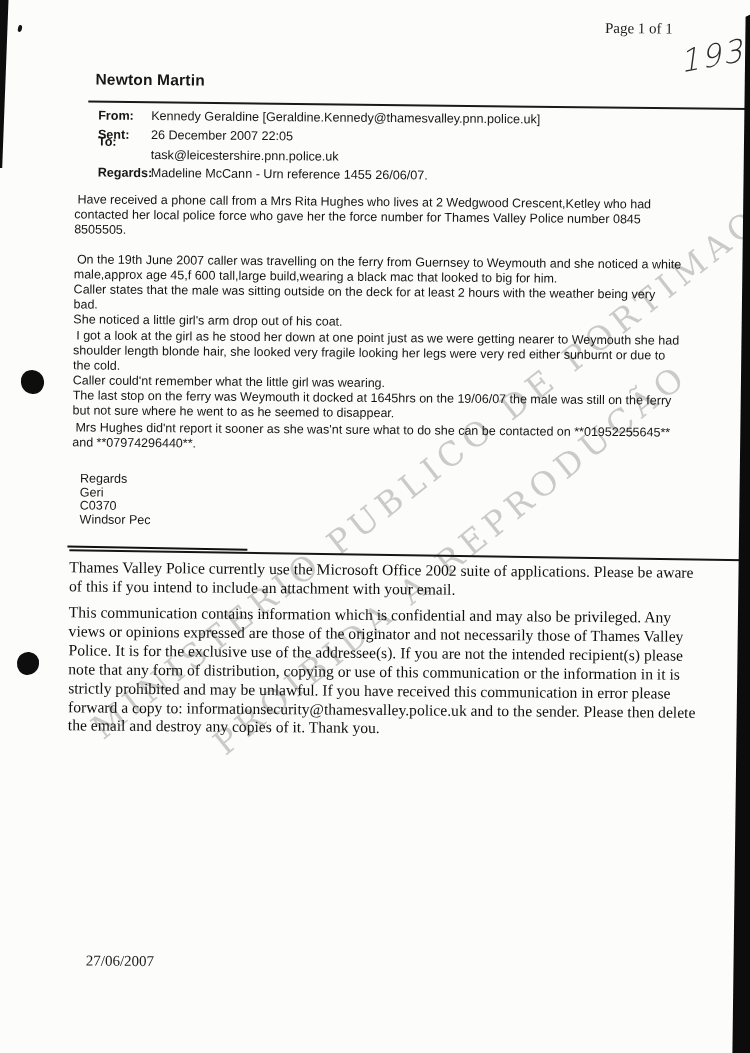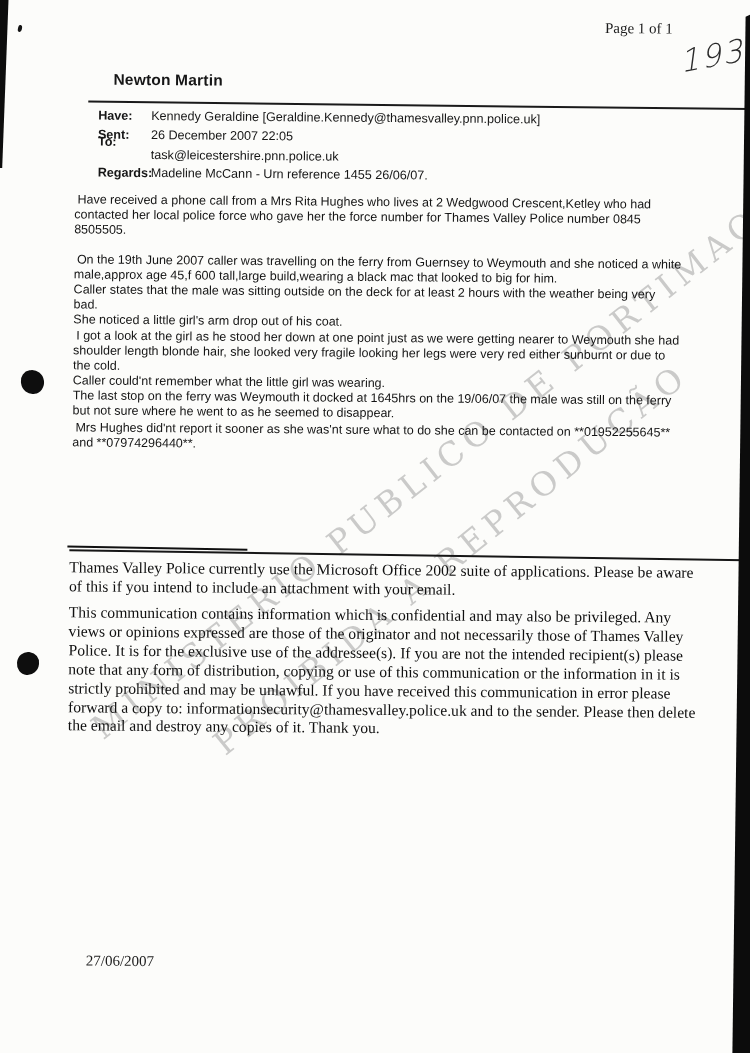--- a/index.html
+++ b/index.html
@@ -49,21 +49,21 @@
     transform-origin:375px 480px;
   }
   .abs{position:absolute;}
   .serif{font-family:"Liberation Serif",serif;}
   .page-indicator{left:601px;top:18px;font-size:15px;color:#1c1c1c;}
   .handwritten{
     left:678px;top:32px;font-size:31px;color:#2a2a2a;
     font-family:"DejaVu Sans",sans-serif;font-weight:300;
     transform:rotate(-11deg) skewX(-18deg);letter-spacing:2px;
   }
-  .recipient{left:92px;top:73px;font-size:15.5px;font-weight:bold;letter-spacing:.2px;margin-left:18px;}
+  .recipient{left:92px;top:73px;font-size:15.5px;font-weight:bold;letter-spacing:.2px;}
   .rule-head{
     left:85px;top:104px;width:662px;height:2px;background:#1a1a1a;
     transform:rotate(0.15deg);
   }
   .hdr-label{font-weight:bold;font-size:12.6px;}
   .hdr-value{font-size:12.6px;}
   .row-from  .hdr-label{left:95px;top:111px;} .row-from  .hdr-value{left:148px;top:111px;}
   .row-sent  .hdr-label{left:95px;top:130px;} .row-sent  .hdr-value{left:148px;top:130px;}
   .row-to    .hdr-label{left:95px;top:137px;} .row-to    .hdr-value{left:148px;top:150px;}
   .row-subj  .hdr-label{left:95px;top:168px;} .row-subj  .hdr-value{left:148px;top:168px;}
@@ -95,21 +95,21 @@
 
   <div class="scan">
 
     <div class="abs serif page-indicator">Page 1 of 1</div>
     <div class="abs handwritten">1937</div>
 
     <div class="abs recipient">Newton Martin</div>
     <div class="abs rule-head"></div>
 
     <div class="row-from">
-      <span class="abs hdr-label">Have:</span>
+      <span class="abs hdr-label">From:</span>
       <span class="abs hdr-value">Kennedy Geraldine [Geraldine.Kennedy@thamesvalley.pnn.police.uk]</span>
     </div>
     <div class="row-sent">
       <span class="abs hdr-label">Sent:</span>
       <span class="abs hdr-value">26 December 2007 22:05</span>
     </div>
     <div class="row-to">
       <span class="abs hdr-label">To:</span>
       <span class="abs hdr-value">task@leicestershire.pnn.police.uk</span>
     </div>
@@ -128,20 +128,24 @@
 She noticed a little girl's arm drop out of his coat.</div>
     <div class="abs body-par par3">I got a look at the girl as he stood her down at one point just as we were getting nearer to Weymouth she had
 shoulder length blonde hair, she looked very fragile looking her legs were very red either sunburnt or due to
 the cold.
 Caller could'nt remember what the little girl was wearing.
 The last stop on the ferry was Weymouth it docked at 1645hrs on the 19/06/07 the male was still on the ferry
 but not sure where he went to as he seemed to disappear.</div>
     <div class="abs body-par par4">Mrs Hughes did'nt report it sooner as she was'nt sure what to do she can be contacted on **01952255645**
 and **07974296440**.</div>
 
+    <div class="abs signature">Regards
+Geri
+C0370
+Windsor Pec</div>
 
     <div class="abs rule-mid-a"></div>
     <div class="abs rule-mid-b"></div>
 
     <div class="abs serif notice notice1">Thames Valley Police currently use the Microsoft Office 2002 suite of applications. Please be aware
 of this if you intend to include an attachment with your email.</div>
     <div class="abs serif notice notice2">This communication contains information which is confidential and may also be privileged. Any
 views or opinions expressed are those of the originator and not necessarily those of Thames Valley
 Police. It is for the exclusive use of the addressee(s). If you are not the intended recipient(s) please
 note that any form of distribution, copying or use of this communication or the information in it is

